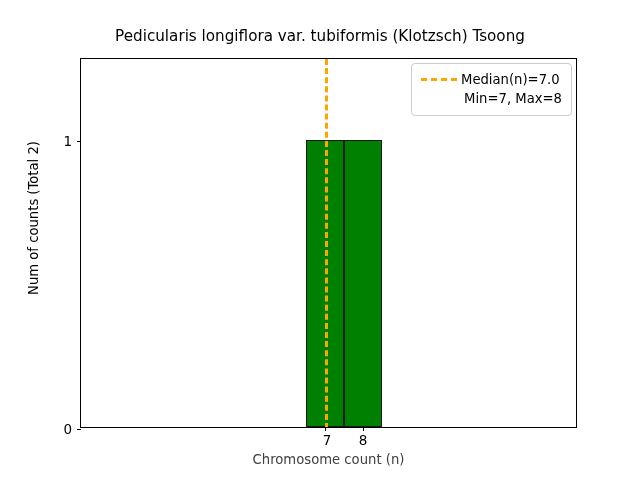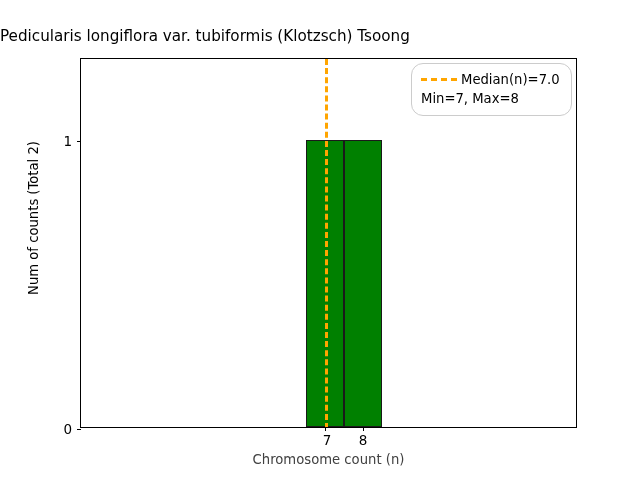--- a/index.html
+++ b/index.html
@@ -21,21 +21,21 @@
     height: 480px;
     background: #ffffff;
   }
 
   
   #chart-title {
     position: absolute;
     left: 0;
     top: 27px;
     width: 640px;
-    text-align: left;
+    text-align: center;
     font-size: 15.2px;
     line-height: 18px;
     color: #000000;
     white-space: nowrap;
   }
 
   
   #axes {
     position: absolute;
     left: 80px;
@@ -142,21 +142,21 @@
 
   
   #legend {
     position: absolute;
     left: 411px;
     top: 63px;
     width: 161px;
     box-sizing: border-box;
     background: #ffffff;
     border: 1px solid #cccccc;
-    border-radius: 12px;
+    border-radius: 4px;
     padding: 6px 9px 7px 9px;
   }
   .legend-row {
     display: flex;
     flex-direction: row;
     align-items: center;
     height: 19px;
   }
   #legend-swatch-cell {
     width: 40px;
@@ -170,21 +170,21 @@
     border-top: 3.2px dashed #ffa500;
   }
   .legend-text {
     font-size: 13.2px;
     line-height: 19px;
     color: #000000;
     white-space: nowrap;
   }
   #legend-row-2 {
     display: flex;
-    justify-content: flex-start;
+    justify-content: flex-end;
     height: 19px;
   }
 </style>
 </head>
 <body>
 
 <div id="figure">
 
   <div id="chart-title">Pedicularis longiflora var. tubiformis (Klotzsch) Tsoong</div>
 

